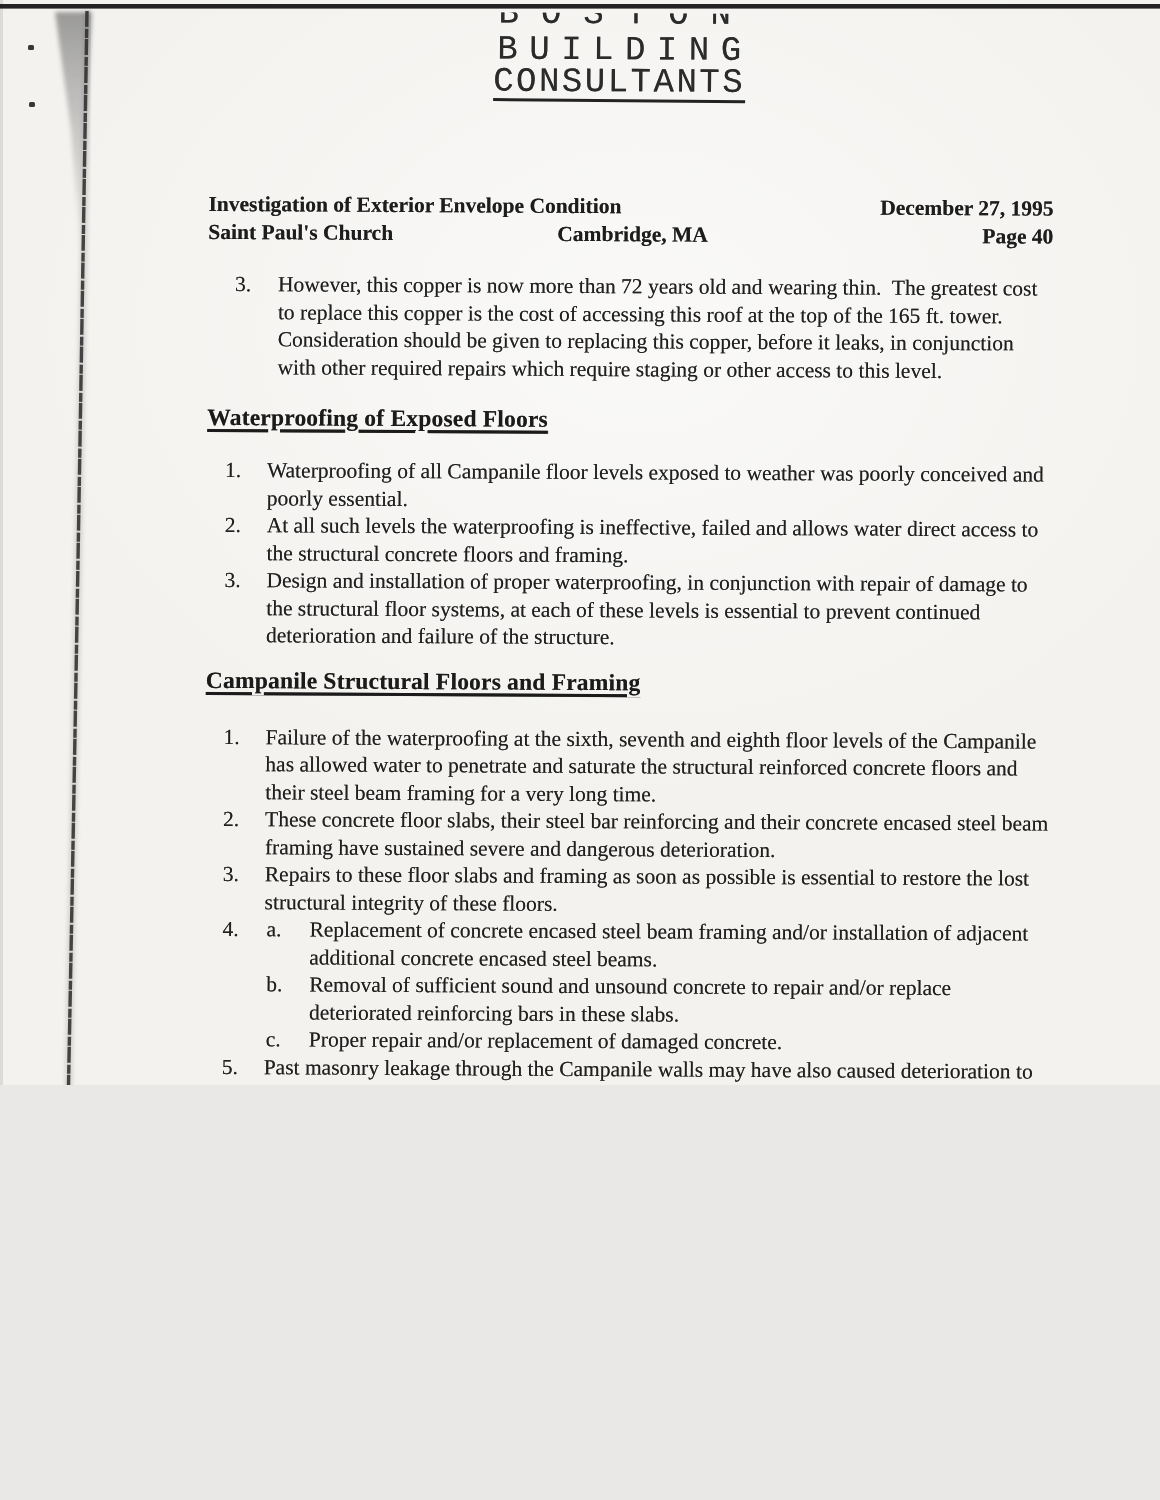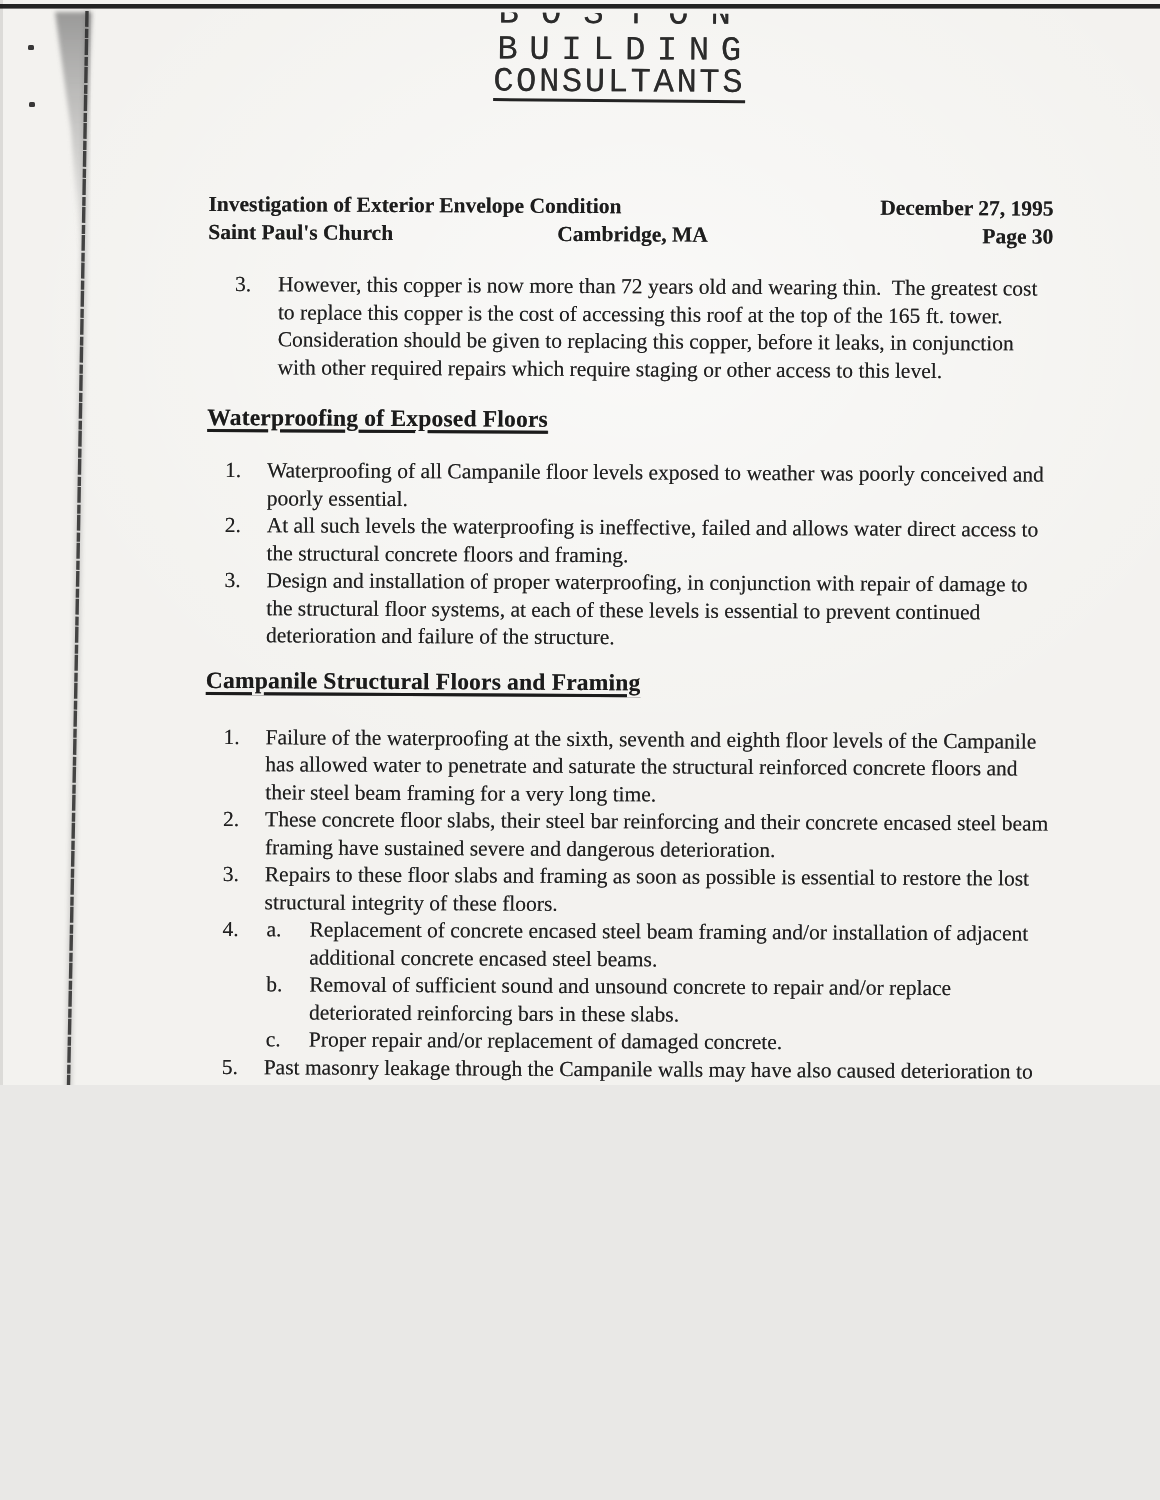--- a/index.html
+++ b/index.html
@@ -116,21 +116,21 @@
     </div>
 
     <div class="doc-header">
       <div class="h-row">
         <span>Investigation of Exterior Envelope Condition</span>
         <span class="h-right">December 27, 1995</span>
       </div>
       <div class="h-row">
         <span>Saint Paul's Church</span>
         <span class="h-loc">Cambridge, MA</span>
-        <span class="h-right">Page 30</span>
+        <span class="h-right">Page 40</span>
       </div>
     </div>
 
     <div class="content">
 
       <div class="item intro">
         <span class="num">3.</span>
         <span class="txt">However, this copper is now more than 72 years old and wearing thin.  The greatest cost to replace this copper is the cost of accessing this roof at the top of the 165 ft. tower.  Consideration should be given to replacing this copper, before it leaks, in conjunction with other required repairs which require staging or other access to this level.</span>
       </div>
 

